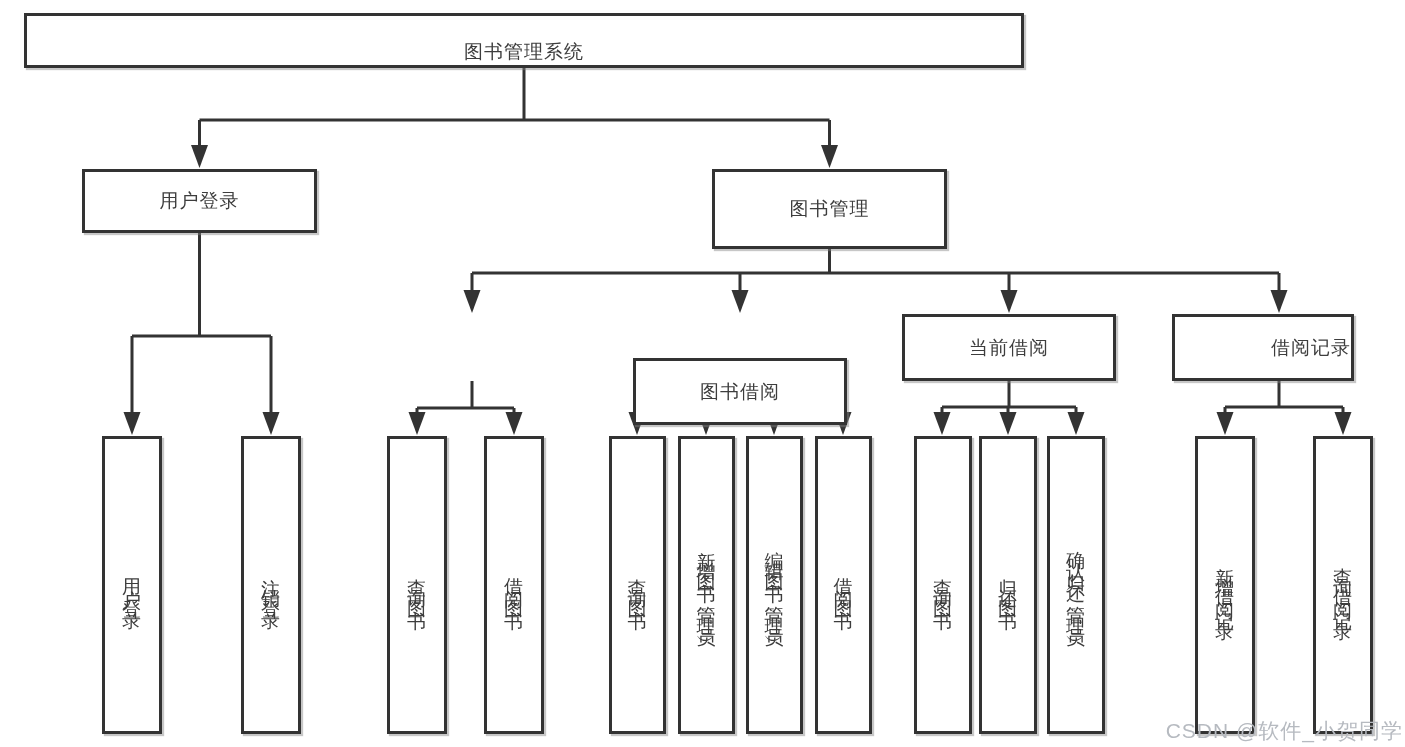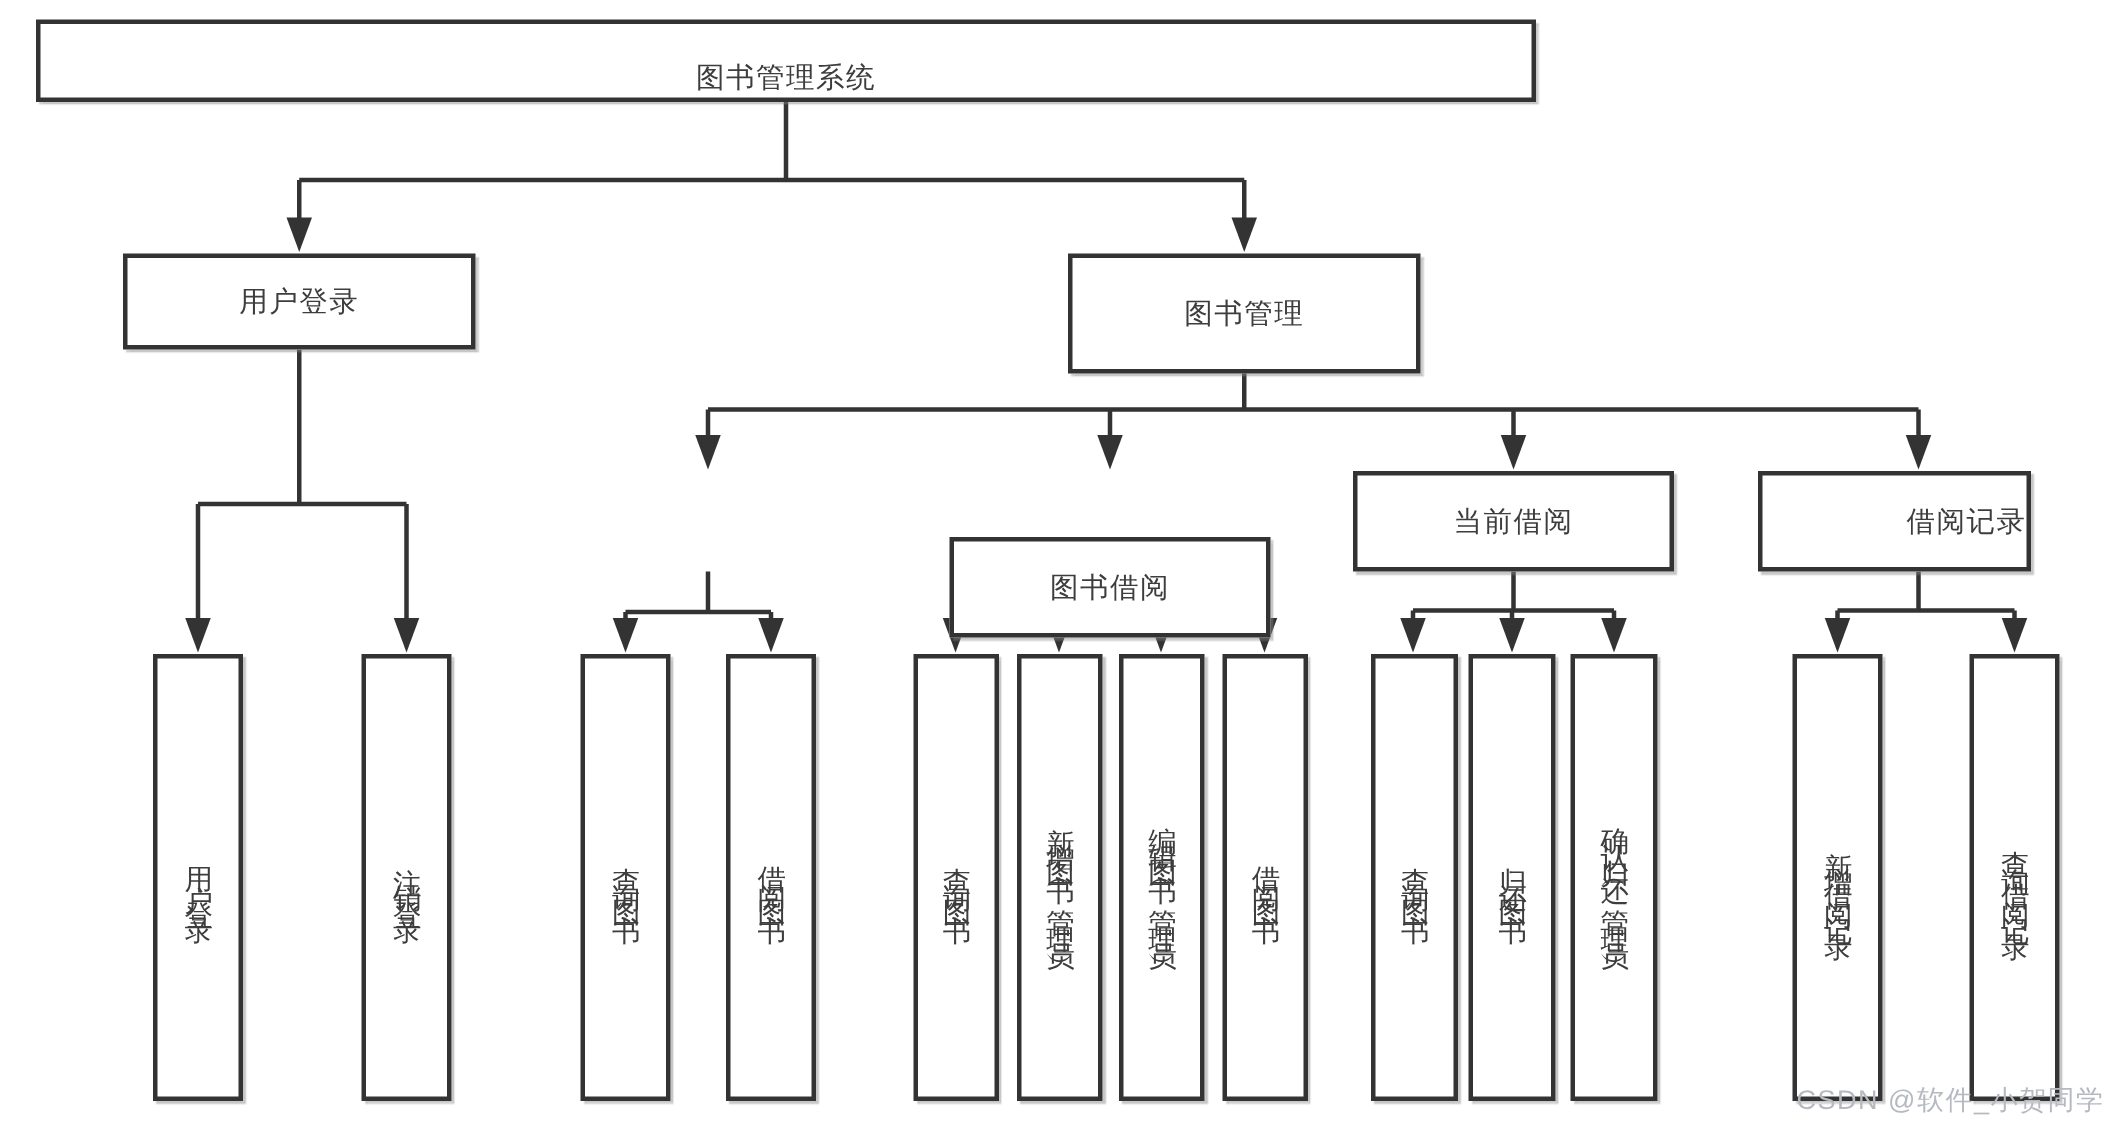--- a/index.html
+++ b/index.html
@@ -42,21 +42,21 @@
     writing-mode: vertical-rl;
     text-orientation: mixed;
     letter-spacing: 11px;
     line-height: 1;
     white-space: normal;
   }
   .watermark {
     position: absolute;
     right: 2px;
     bottom: 2px;
-    font-size: 18px;
+    font-size: 21px;
     letter-spacing: 1px;
     color: #b6bac0;
     z-index: 5;
     pointer-events: none;
     white-space: nowrap;
   }
 </style>
 </head>
 <body>
 

